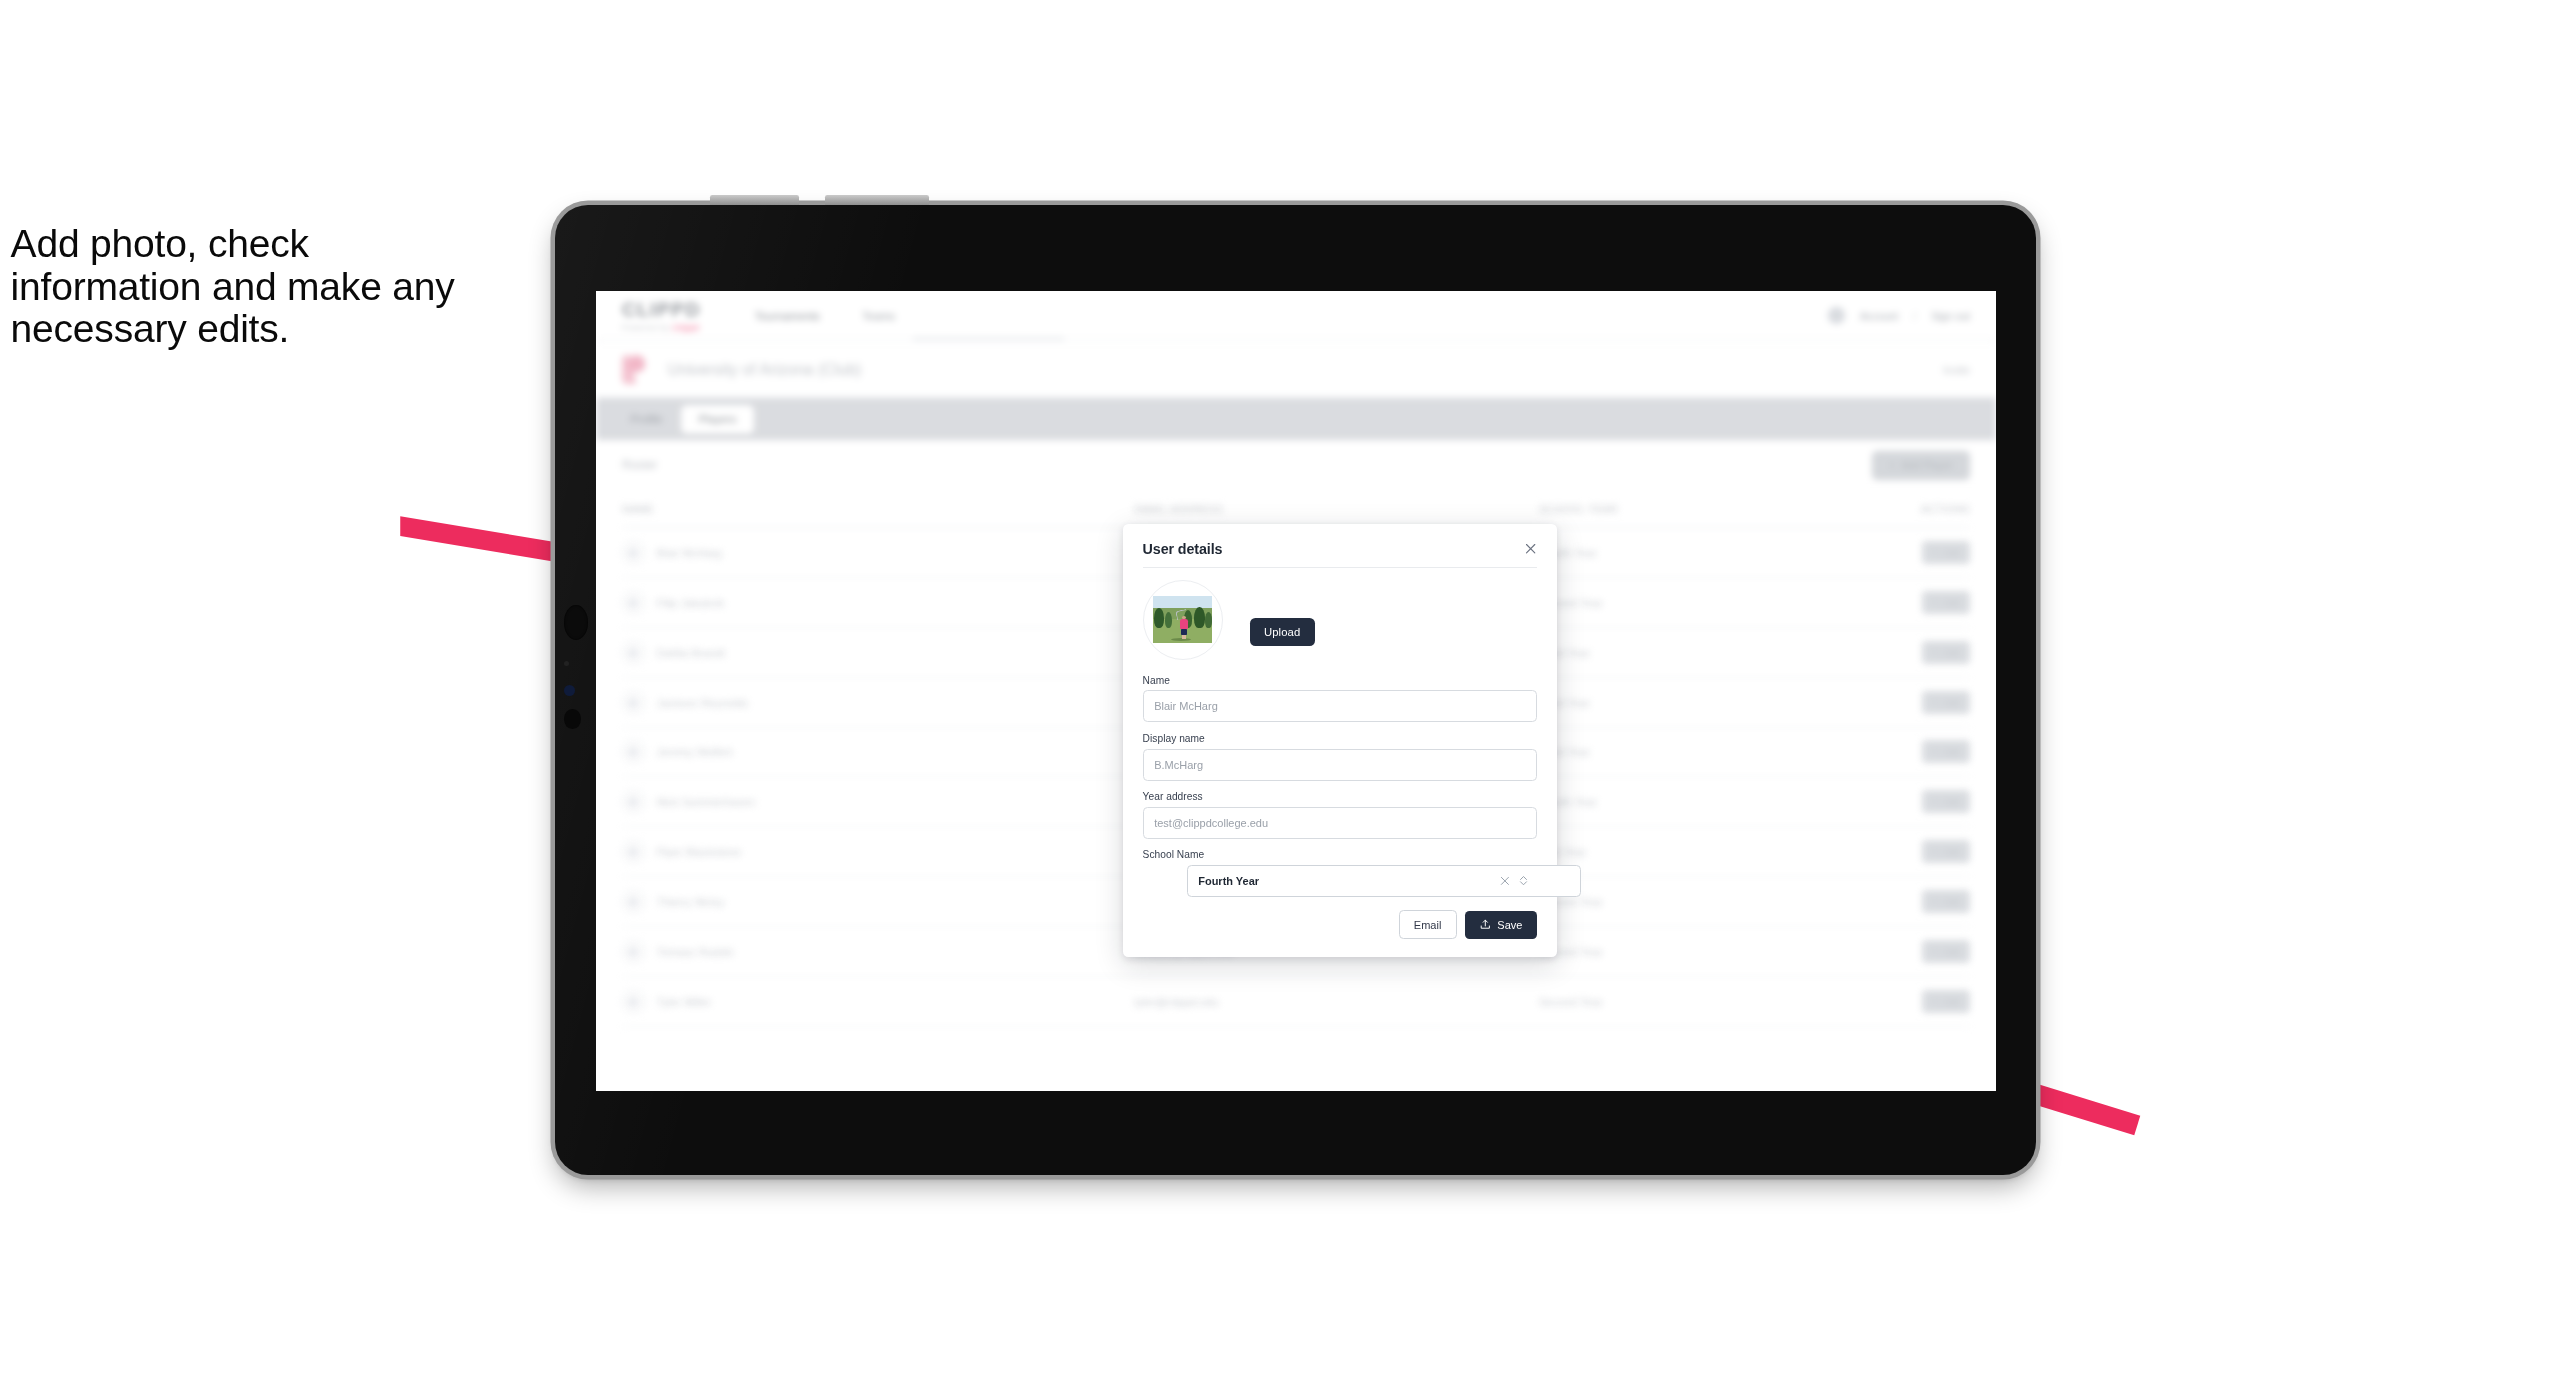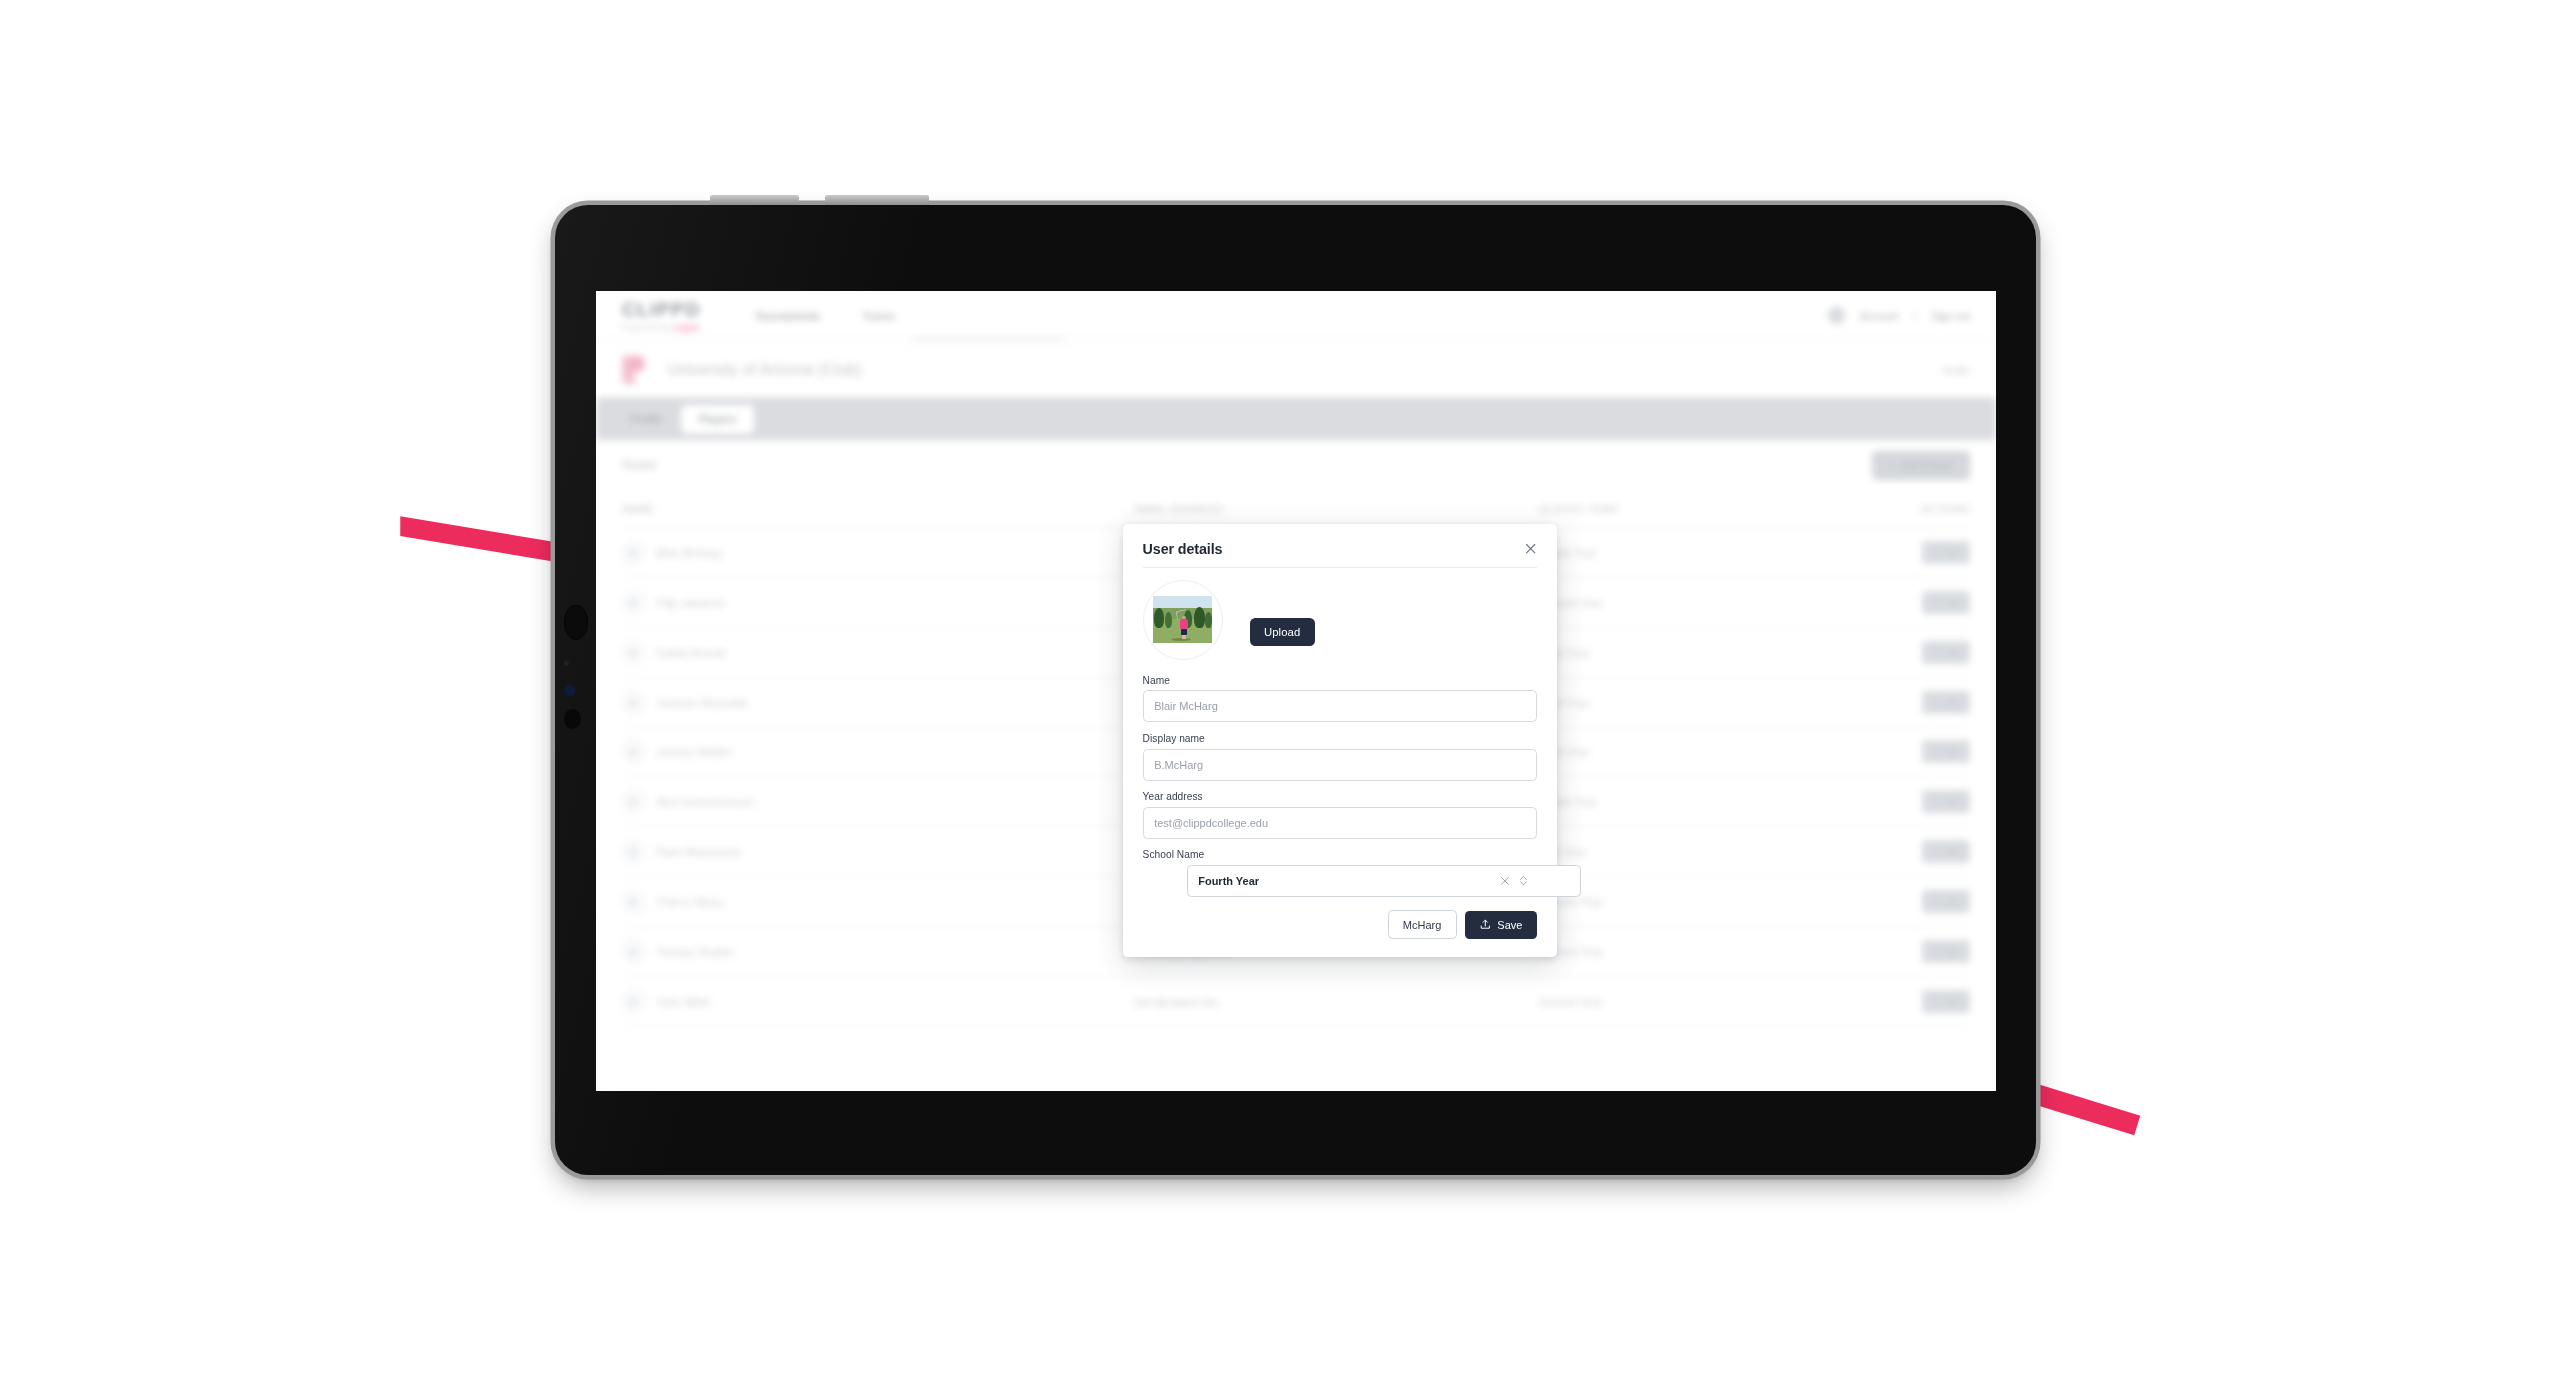--- a/index.html
+++ b/index.html
@@ -252,20 +252,21 @@
     font-size:11px; color:#fff; padding:7.5px 15px; cursor:pointer;
     display:flex; align-items:center; gap:6.8px;
     font-family:"Liberation Sans", sans-serif;
   }
 </style>
 </head>
 <body>
 
 <div class="stage">
 
+  <div class="annot annot-left">Add photo, check information and make any necessary edits.</div>
 
 
   <svg class="arrow-svg" style="left:0;top:0;width:2576px;height:1386px;" viewBox="0 0 3412 1836" width="2576" height="1386">
     <g fill="#ED2C5E">
       <polygon points="530,710 1300,838 1300,812 530,684"></polygon>
       <polygon points="1280,768 1420,828 1276,884"></polygon>
     </g>
   </svg>
 
   <svg class="arrow-svg" style="left:0;top:0;width:2576px;height:1386px;" viewBox="0 0 3412 1836" width="2576" height="1386">
@@ -544,21 +545,21 @@
                 <svg width="9" height="11.3" viewBox="0 0 12 15" fill="none" stroke="currentColor" stroke-width="1.3" stroke-linecap="round" stroke-linejoin="round">
                   <path d="M2 6 L6 2 L10 6"></path>
                   <path d="M2 9 L6 13 L10 9"></path>
                 </svg>
               </span>
             </div>
           </div>
         </div>
 
         <div class="modal-actions">
-          <button class="btn-cancel">McHarg</button>
+          <button class="btn-cancel">Email</button>
           <button class="btn-save">
             <span>
               <svg width="10.6" height="10.6" viewBox="0 0 14 14" fill="none" stroke="currentColor" stroke-width="1.3" stroke-linecap="round" stroke-linejoin="round">
                 <path d="M7 9.2 V1.6"></path>
                 <path d="M4.2 4.3 L7 1.5 L9.8 4.3"></path>
                 <path d="M1.6 9.2 V12.2 H12.4 V9.2"></path>
               </svg>
             </span>
             <span>Save</span>
           </button>

